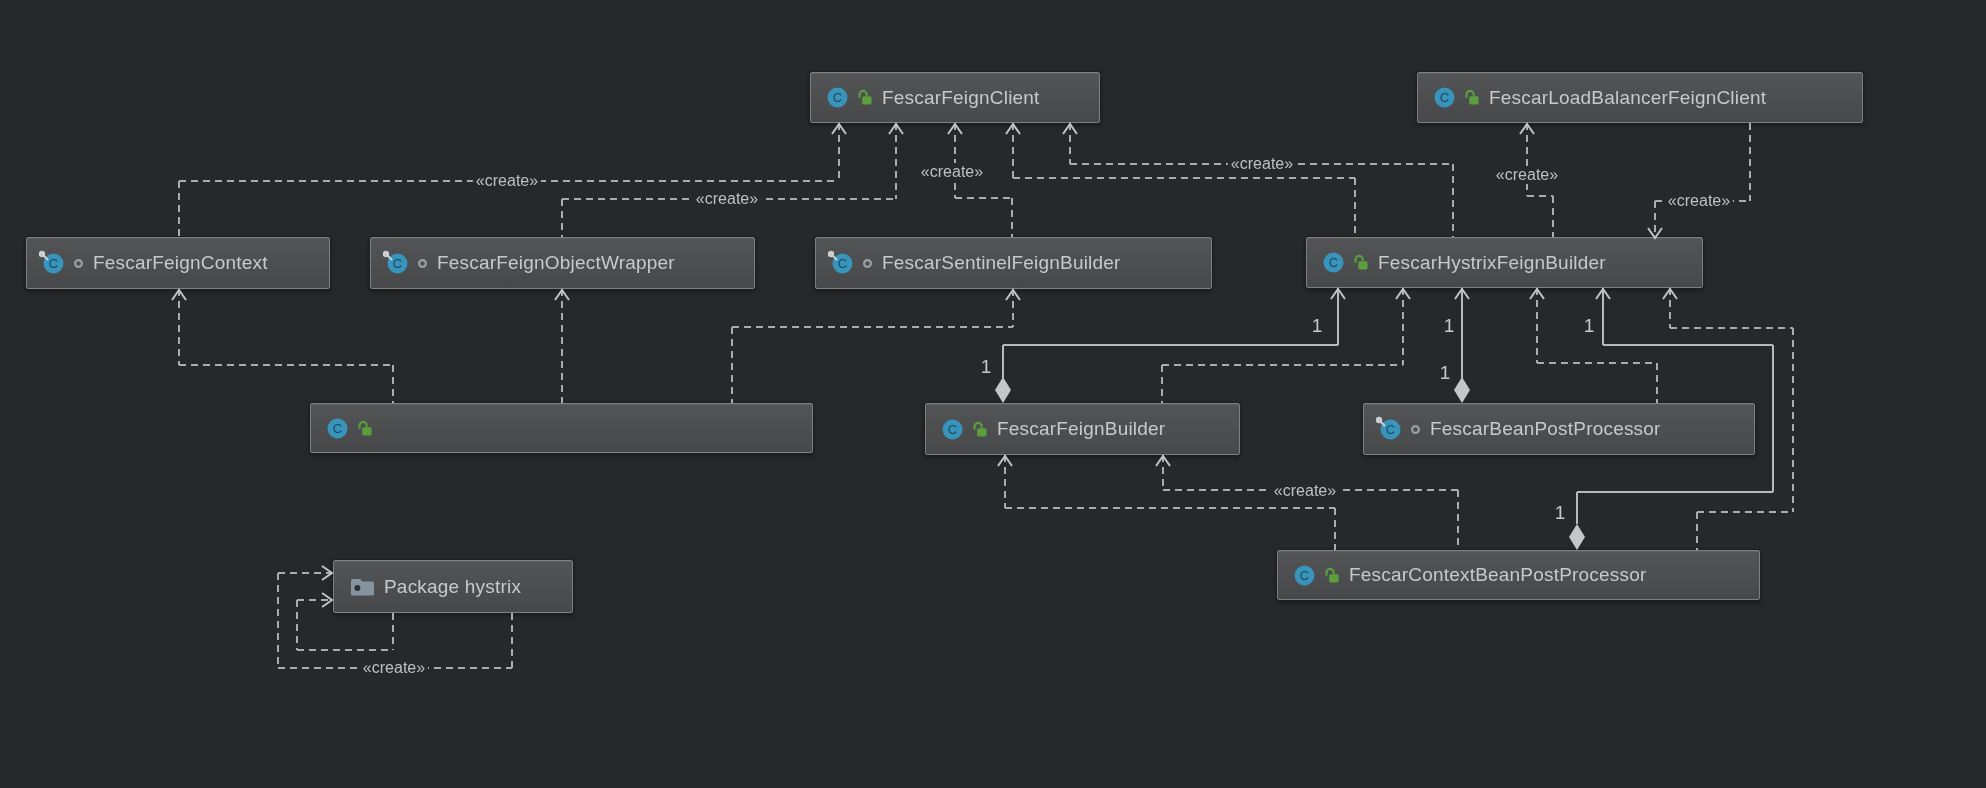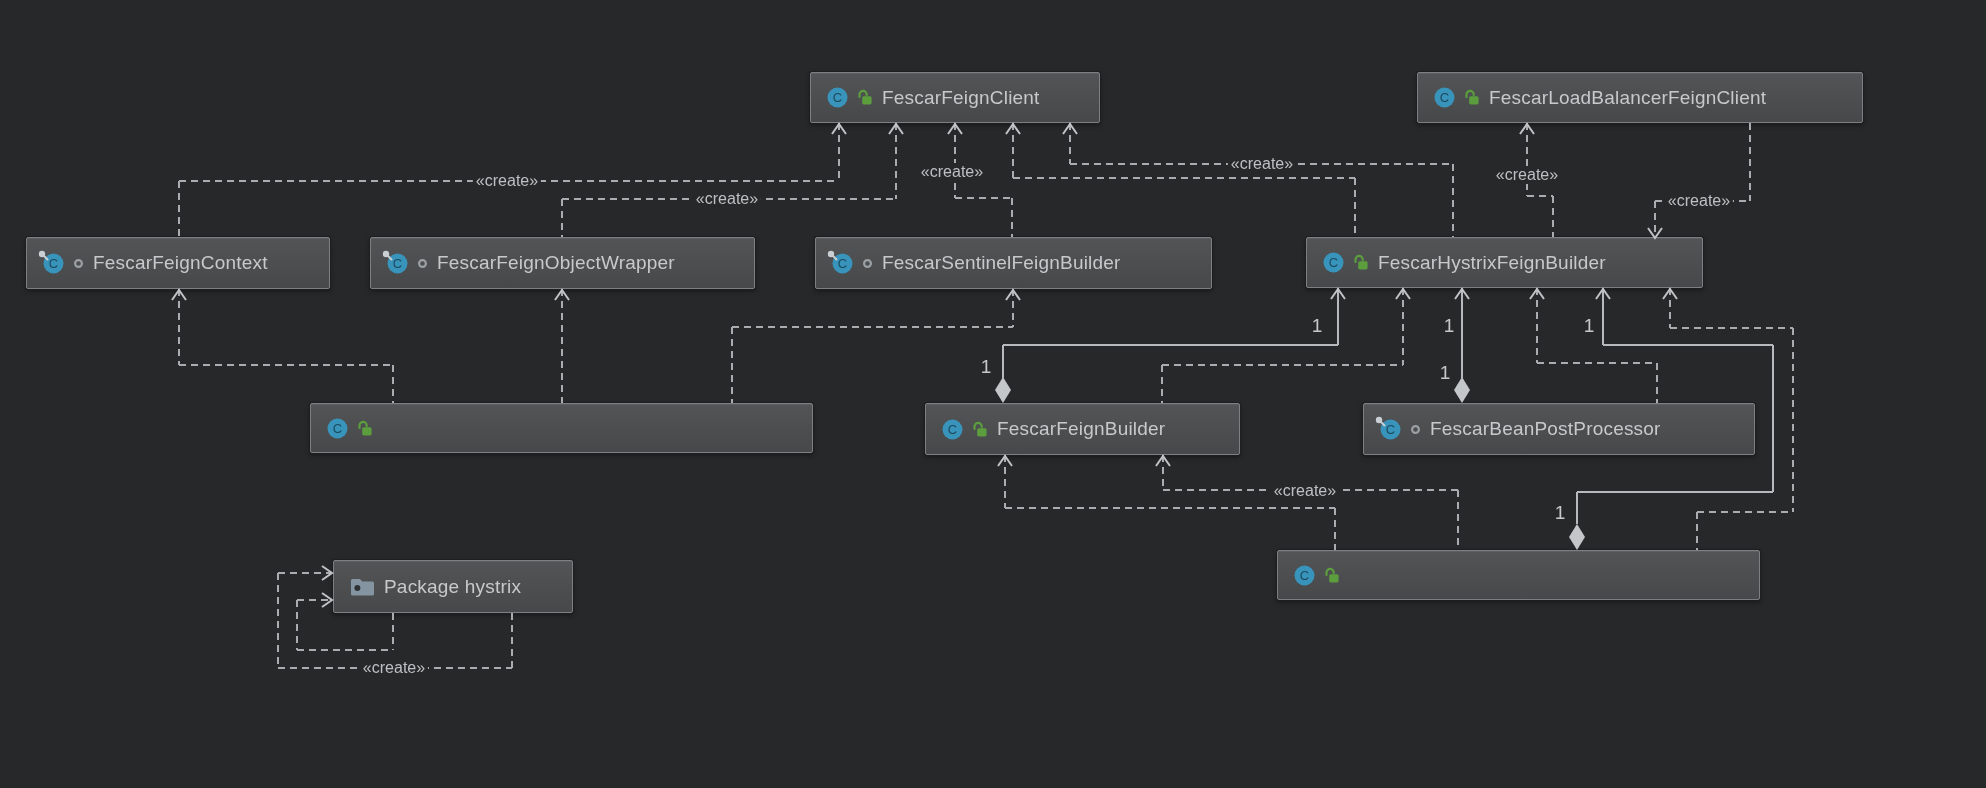--- a/index.html
+++ b/index.html
@@ -194,20 +194,21 @@
           <circle cx="10.5" cy="10.5" r="10" fill="#3994bc"></circle>
           <text x="10.5" y="15.2" text-anchor="middle" font-size="13" font-family="Liberation Sans,sans-serif" fill="#1c4a5e">C</text>
         </svg>
       </div>
       <div class="icon">
         <svg width="16" height="17" viewBox="0 0 16 17">
           <path d="M2.5,8 V5.5 a3.6,3.6 0 0 1 7.2,0 V6" fill="none" stroke="#5c9e3e" stroke-width="2.2" stroke-linecap="round"></path>
           <rect x="5.2" y="7.2" width="9.4" height="8.2" rx="1.6" fill="#5c9e3e"></rect>
         </svg>
       </div>
+      <div class="label">FescarContextBeanPostProcessor</div>
     </div>
     <div class="node" style="left: 333px; top: 560px; width: 240px; height: 53px;">
       <div class="icon">
         <svg width="25" height="20" viewBox="0 0 25 20">
           <path d="M1,3.5 a1.5,1.5 0 0 1 1.5,-1.5 h7.5 l2.2,2.6 h10.3 a1.5,1.5 0 0 1 1.5,1.5 v11 a1.5,1.5 0 0 1 -1.5,1.5 h-20 a1.5,1.5 0 0 1 -1.5,-1.5 z" fill="#8495a1"></path>
           <circle cx="7.4" cy="11" r="3" fill="#2e3234"></circle>
         </svg>
       </div>
       <div class="label">Package hystrix</div>
     </div>

